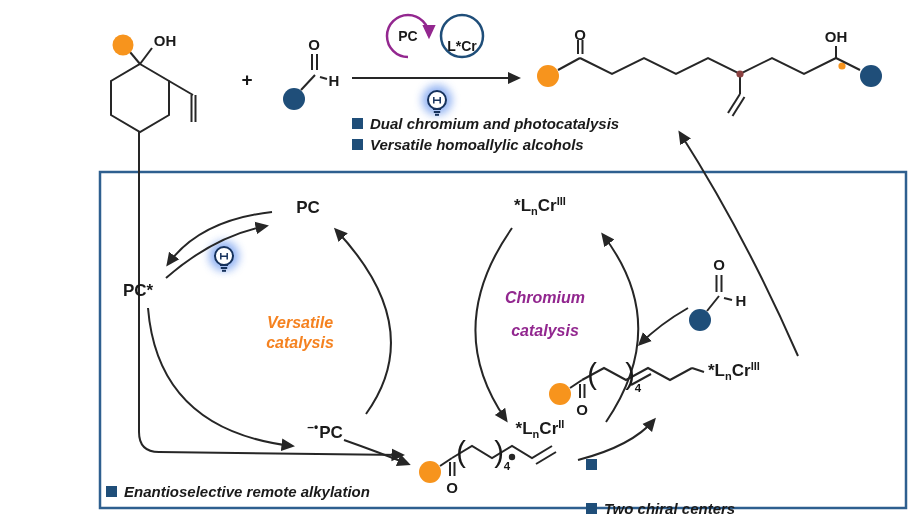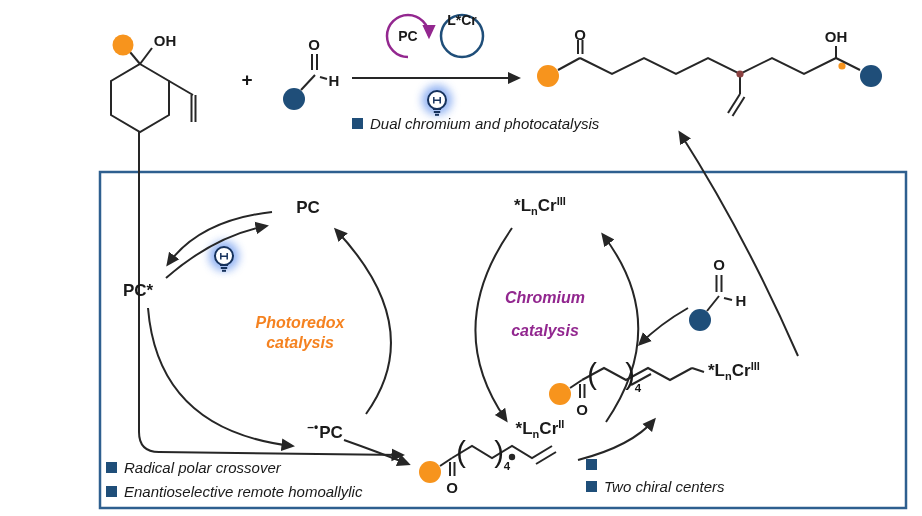--- a/index.html
+++ b/index.html
@@ -16,21 +16,21 @@
   .cyc{font-weight:700;font-style:italic;font-size:16px;}
   .orange{color:#F58220;}
   .purple{color:#92278F;}
   .paren{font-size:29px;font-weight:400;}
   .subn{font-size:11.5px;font-weight:700;}
   .sb{font-size:11px;vertical-align:-4px;font-weight:700;}
   .sp{font-size:11px;vertical-align:6px;font-weight:700;margin-top:30px;}
   .radq{font-size:12px;vertical-align:7px;font-weight:700;margin-right:1px;}
   .bullet{position:absolute;display:flex;align-items:center;gap:7px;}
   .sq{width:11px;height:11px;background:#1F4E79;flex:0 0 auto;}
-  .btx{font-weight:400;font-style:italic;font-size:15px;}
+  .btx{font-weight:700;font-style:italic;font-size:15px;}
 </style>
 </head>
 <body>
 
 <div class="stage">
 
   <svg class="art" width="922" height="516" viewBox="0 0 922 516" xmlns="http://www.w3.org/2000/svg" xmlns:xlink="http://www.w3.org/1999/xlink">
     <defs>
       <marker id="ah" viewBox="0 0 10 10" refX="7" refY="5" markerWidth="7.5" markerHeight="7.5" orient="auto-start-reverse">
         <path d="M0,0.8 L9,5 L0,9.2 z" fill="#262626"></path>
@@ -140,36 +140,40 @@
       <line x1="721.5" y1="292" x2="721.5" y2="275"></line>
       <line x1="724" y1="298" x2="732" y2="300"></line>
     </g>
   </svg>
 
   <span class="lbl c atom" style="left:165px;top:40px">OH</span>
   <span class="lbl c plus" style="left:247px;top:79px">+</span>
   <span class="lbl c atom" style="left:314px;top:44px">O</span>
   <span class="lbl c atom" style="left:334px;top:80px">H</span>
   <span class="lbl c badge" style="left:408px;top:36px">PC</span>
-  <span class="lbl c badge" style="left:462px;top:20px">L*Cr</span>
+  <span class="lbl c badge" style="left:462px;top:46px">L*Cr</span>
 
   <div class="bullet" style="left:352px;top:115px">
     <span class="sq"></span>
     <span class="btx">Dual chromium and photocatalysis</span>
+  </div>
+  <div class="bullet" style="left:352px;top:136px">
+    <span class="sq"></span>
+    <span class="btx">Versatile homoallylic alcohols</span>
   </div>
 
   <span class="lbl c atom" style="left:580px;top:34px">O</span>
   <span class="lbl c atom" style="left:836px;top:36px">OH</span>
 
   <span class="lbl c species" style="left:308px;top:207px">PC</span>
   <span class="lbl c species" style="left:138px;top:290px">PC*</span>
   <div class="lbl c species" style="left:325px;top:431px">
     <span class="radq">–•</span><span>PC</span>
   </div>
-  <span class="lbl c cyc orange" style="left:300px;top:323px">Photoredox</span>
+  <span class="lbl c cyc orange" style="left:300px;top:323px">Versatile</span>
   <span class="lbl c cyc orange" style="left:300px;top:343px">catalysis</span>
 
   <div class="lbl c species" style="left:540px;top:206px">
     <span>*L</span><span class="sb">n</span><span>Cr</span><span class="sp">III</span>
   </div>
   <div class="lbl c species" style="left:540px;top:429px">
     <span>*L</span><span class="sb">n</span><span>Cr</span><span class="sp">II</span>
   </div>
   <span class="lbl c cyc purple" style="left:545px;top:298px">Chromium</span>
   <span class="lbl c cyc purple" style="left:545px;top:331px">catalysis</span>
@@ -183,29 +187,25 @@
   <span class="lbl c paren" style="left:592px;top:374px">(</span>
   <span class="lbl c paren" style="left:630px;top:374px">)</span>
   <span class="lbl c subn" style="left:638px;top:389px">4</span>
   <div class="lbl vc species" style="left:708px;top:371px">
     <span>*L</span><span class="sb">n</span><span>Cr</span><span class="sp">III</span>
   </div>
 
   <span class="lbl c atom" style="left:719px;top:264px">O</span>
   <span class="lbl c atom" style="left:741px;top:300px">H</span>
 
-  <div class="bullet" style="left:106px;top:459px">
-    <span class="sq"></span>
-    <span class="btx">Radical polar crossover</span>
-  </div>
   <div class="bullet" style="left:106px;top:483px">
     <span class="sq"></span>
-    <span class="btx">Enantioselective remote homoallylic</span>
+    <span class="btx">Enantioselective remote alkylation</span>
   </div>
   <div class="bullet" style="left:586px;top:459px">
     <span class="sq"></span>
   </div>
-  <div class="bullet" style="left:586px;top:478px">
+  <div class="bullet" style="left:586px;top:500px">
     <span class="sq"></span>
     <span class="btx">Two chiral centers</span>
   </div>
 
 </div>
 
 </body></html>

